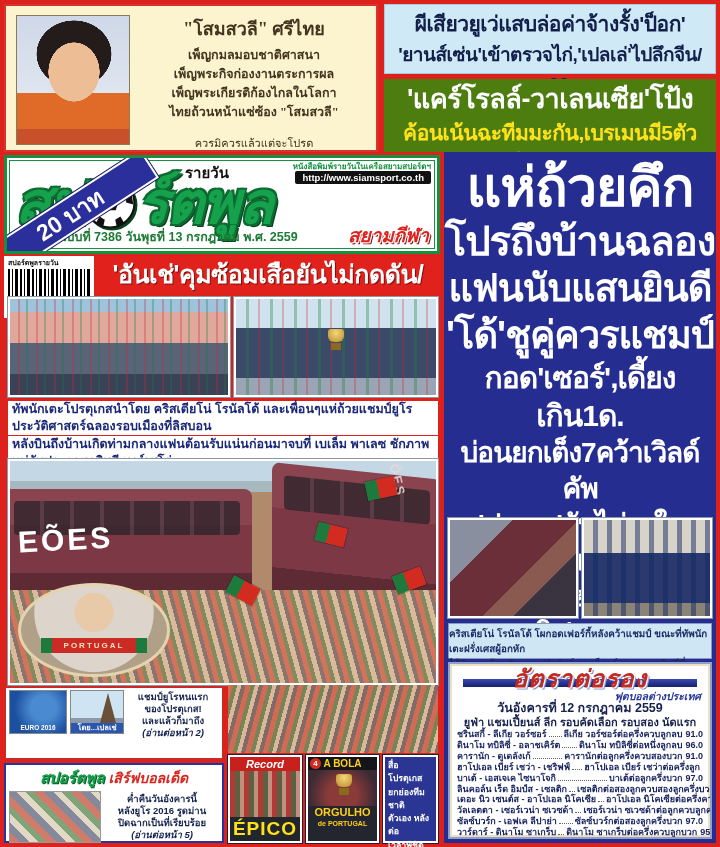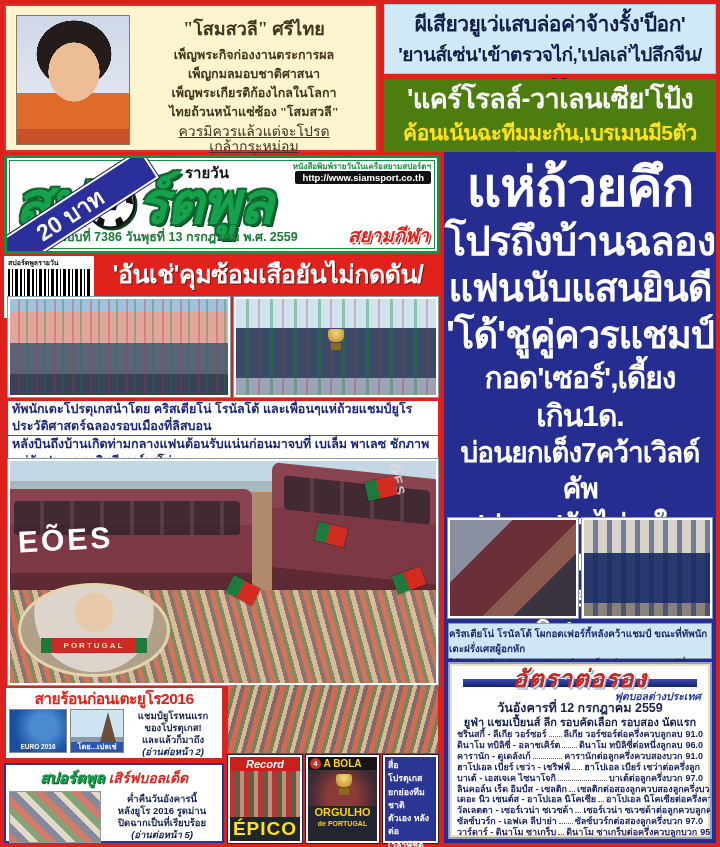--- a/index.html
+++ b/index.html
@@ -19,21 +19,21 @@
     background:
       radial-gradient(ellipse 26px 30px at 57px 56px, #edbd96 0 98%, transparent 99%),
       radial-gradient(ellipse 38px 34px at 57px 38px, #241c1a 0 98%, transparent 99%),
       linear-gradient(180deg, transparent 0 60%, #e06a28 60% 88%, #c8502a 88%),
       linear-gradient(180deg, #cfd8e8 0, #e8eef4 100%);
   }
   #memorial .txt { position:absolute; left:128px; top:8px; width:240px; text-align:center;
     color:#42341e; font-family:"Liberation Serif", serif; }
   #memorial .title { font-size:18px; font-weight:bold; margin-bottom:3px; }
   #memorial .poem { font-size:12.5px; font-weight:bold; line-height:19px; }
-  #memorial .credit { font-size:14px; line-height:11px; margin-top:4px;text-decoration:underline; }
+  #memorial .credit { font-size:11px; line-height:11px; margin-top:16px; }
 
   
   #teaser1 { left:384px; top:4px; width:332px; height:70px; background:#cfe9f6;
     border:1px solid #a8c8dc; text-align:center; padding-top:3px;
     color:#121f4a; font-weight:900; letter-spacing:-0.5px; }
   #teaser1 .l1 { font-size:21px; line-height:32px; }
   #teaser1 .l2 { font-size:19px; line-height:30px; }
   #teaser2 { left:384px; top:79px; width:332px; height:73px; background:#4d7c0f;
     text-align:center; padding-top:2px; font-weight:900; letter-spacing:-0.5px; }
   #teaser2 .l1 { font-size:27px; line-height:36px; color:#fff; }
@@ -225,22 +225,22 @@
 </style>
 </head>
 <body>
 
 <div id="page">
 
   <div id="memorial" class="abs">
     <div id="portrait"></div>
     <div class="txt">
       <div class="title">"โสมสวลี" ศรีไทย</div>
+      <div class="poem">เพ็ญกมลมอบชาติศาสนา</div>
       <div class="poem">เพ็ญพระกิจก่องงานตระการผล</div>
-      <div class="poem">เพ็ญกมลมอบชาติศาสนา</div>
       <div class="poem">เพ็ญพระเกียรติก้องไกลในโลกา</div>
       <div class="poem">ไทยถ้วนหน้าแซ่ซ้อง "โสมสวลี"</div>
       <div class="credit">ควรมิควรแล้วแต่จะโปรด</div>
       <div class="credit">เกล้ากระหม่อม</div>
       <div class="credit">บริษัท สยามสปอร์ต ซินดิเคท จำกัด (มหาชน)</div>
       <div class="credit">(นายสุพจน์ ธีรวนนท์ รัตนากรอง)</div>
     </div>
   </div>
 
   <div id="teaser1" class="abs">
@@ -309,21 +309,20 @@
     <div class="flag" style="right:90px; top:64px; transform:rotate(14deg);"></div>
     <div class="flag" style="right:12px; top:110px; transform:rotate(-20deg);"></div>
     <div class="flag" style="left:218px; top:120px; transform:rotate(28deg);"></div>
     <div id="oval-inset">
       <div class="scarf">PORTUGAL</div>
     </div>
   </div>
   <div id="crowd-ext" class="abs"></div>
 
   <div id="hotline" class="abs">
-    <div class="title">สายร้อนก่อนเตะยูโร2016</div>
     <div class="row">
       <div id="euro-thumb">
         <span>EURO 2016</span>
       </div>
       <div id="pele-thumb">
         <div id="eiffel"></div>
         <div class="by">โดย...เปลเช่</div>
       </div>
       <div class="txt">
         <div>แชมป์ยูโรหนแรก</div>

